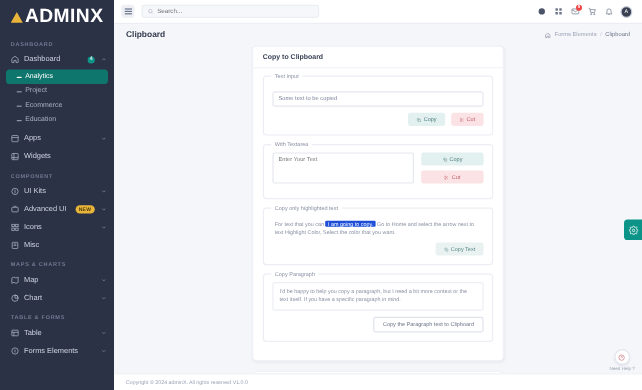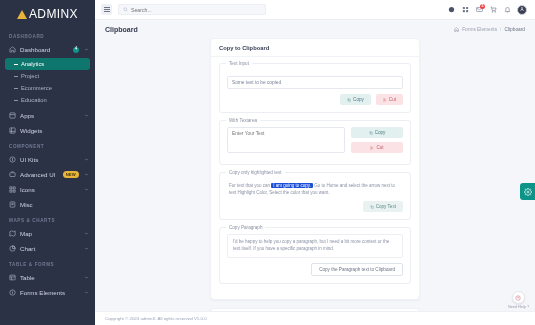--- a/index.html
+++ b/index.html
@@ -25,21 +25,21 @@
     gap: 2px;
   }
   .brand-mark {
     width: 0; height: 0;
     border-left: 5px solid transparent;
     border-right: 5px solid transparent;
     border-bottom: 9px solid #e8b53a;
     position: relative;
   }
   .brand-text {
-    font-size: 12px; font-weight: normal; letter-spacing: .4px;
+    font-size: 16px; font-weight: bold; letter-spacing: .4px;
     color: #ffffff;
   }
   .nav { padding: 0 0 10px 0; }
   .nav-section {
     font-size: 4.6px; letter-spacing: .6px;
     color: #707a94; text-transform: uppercase;
     padding: 6px 0 3px 9px; font-weight: bold;
   }
   .nav-item {
     display: flex; align-items: center;

